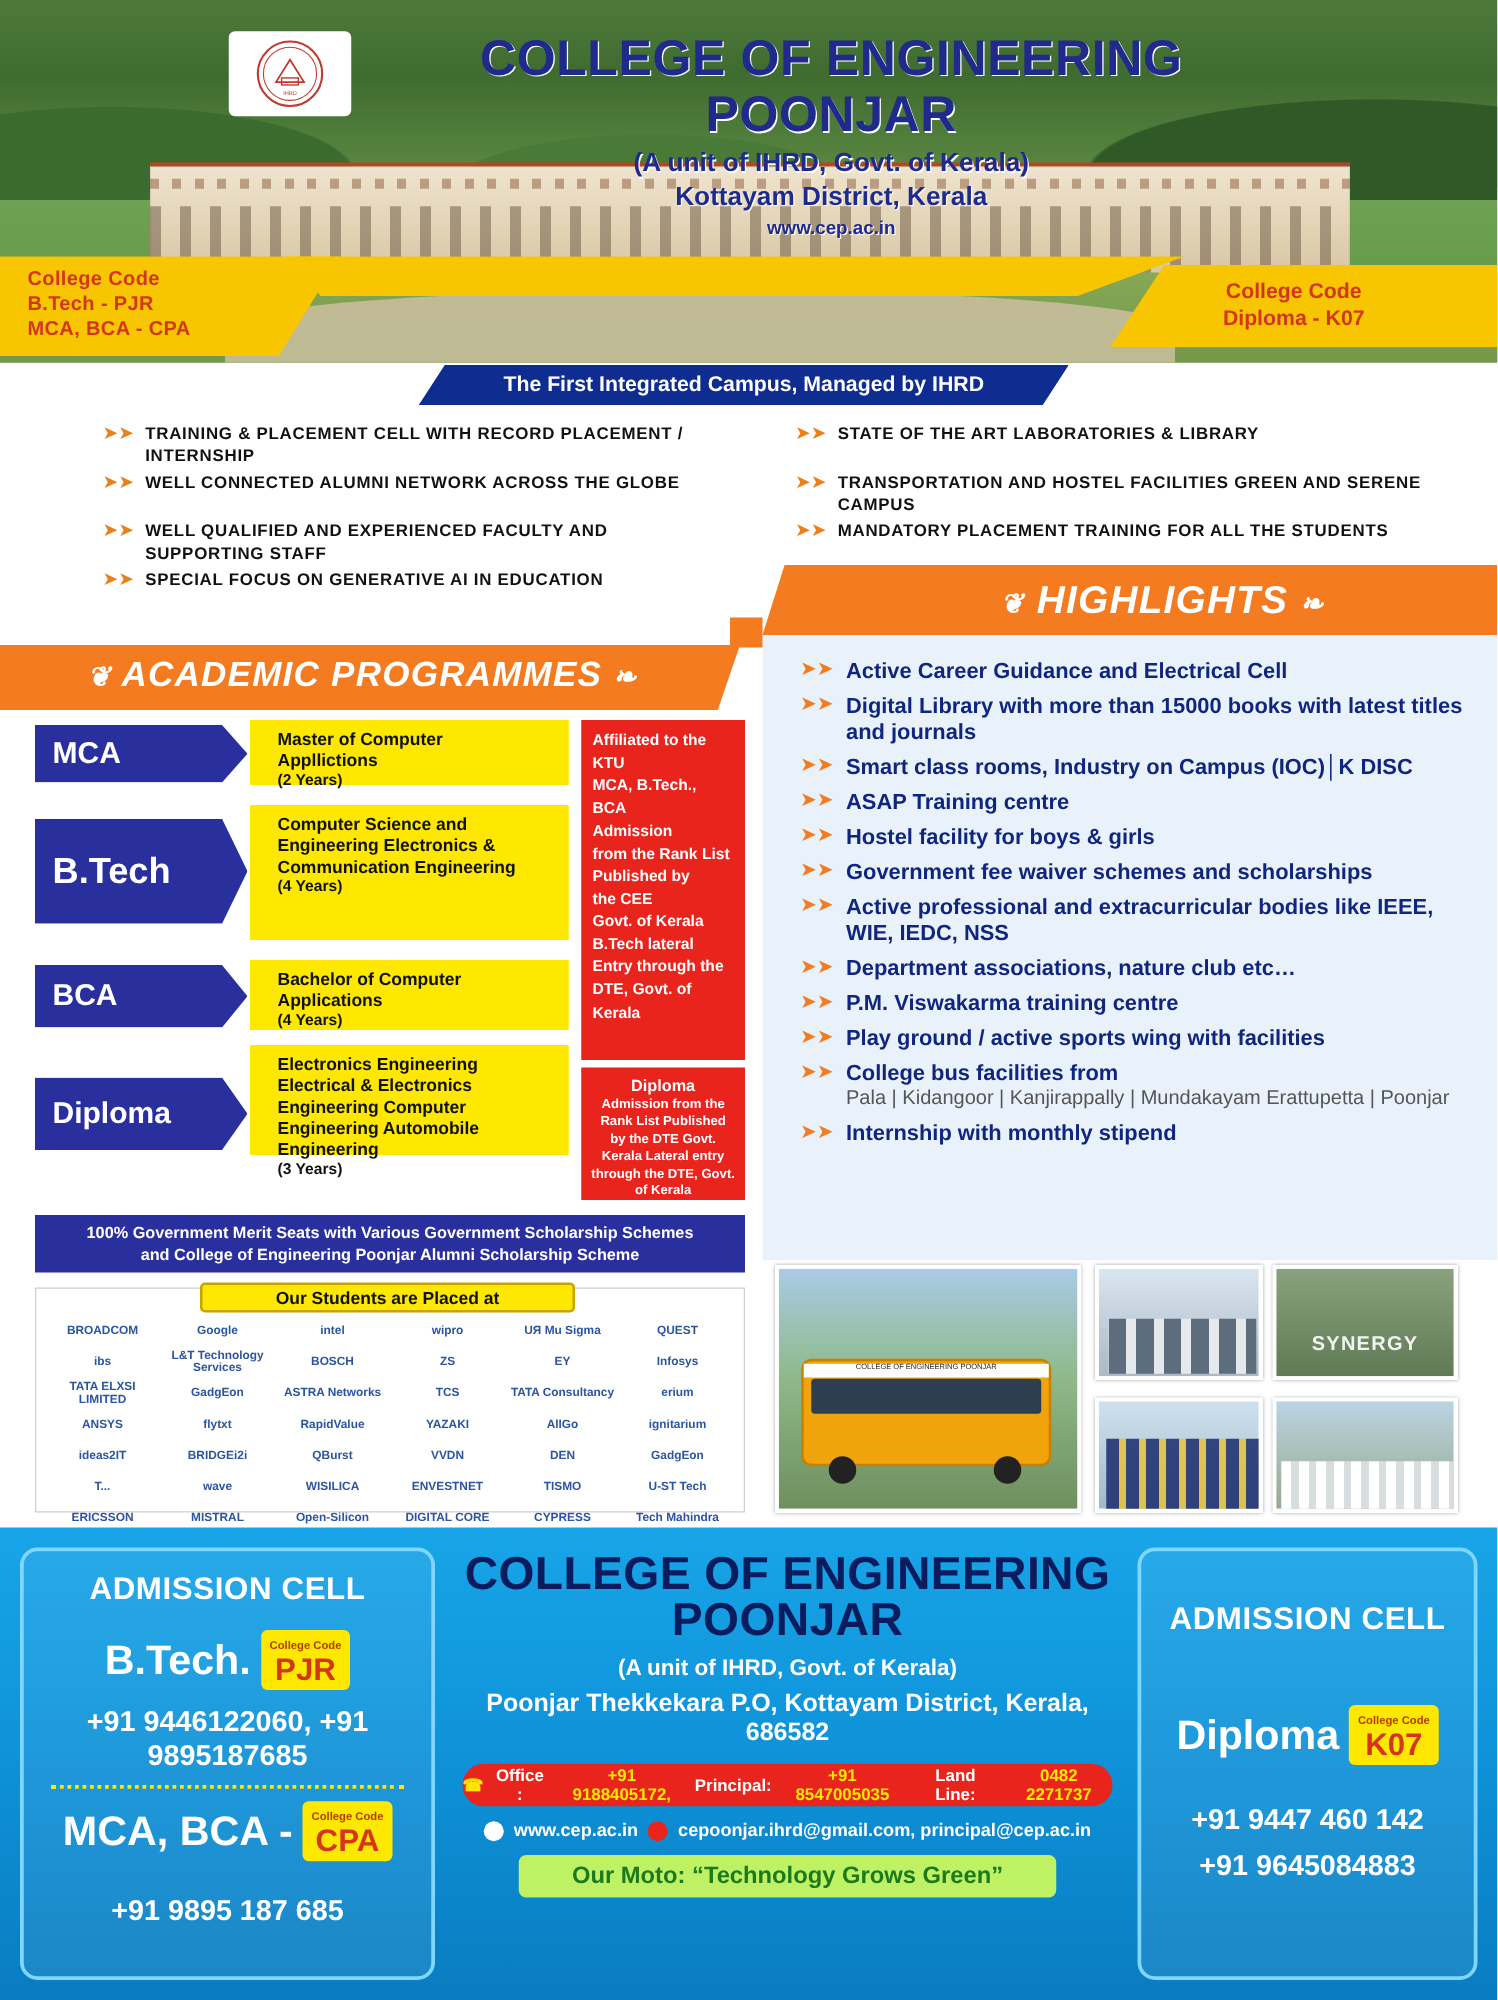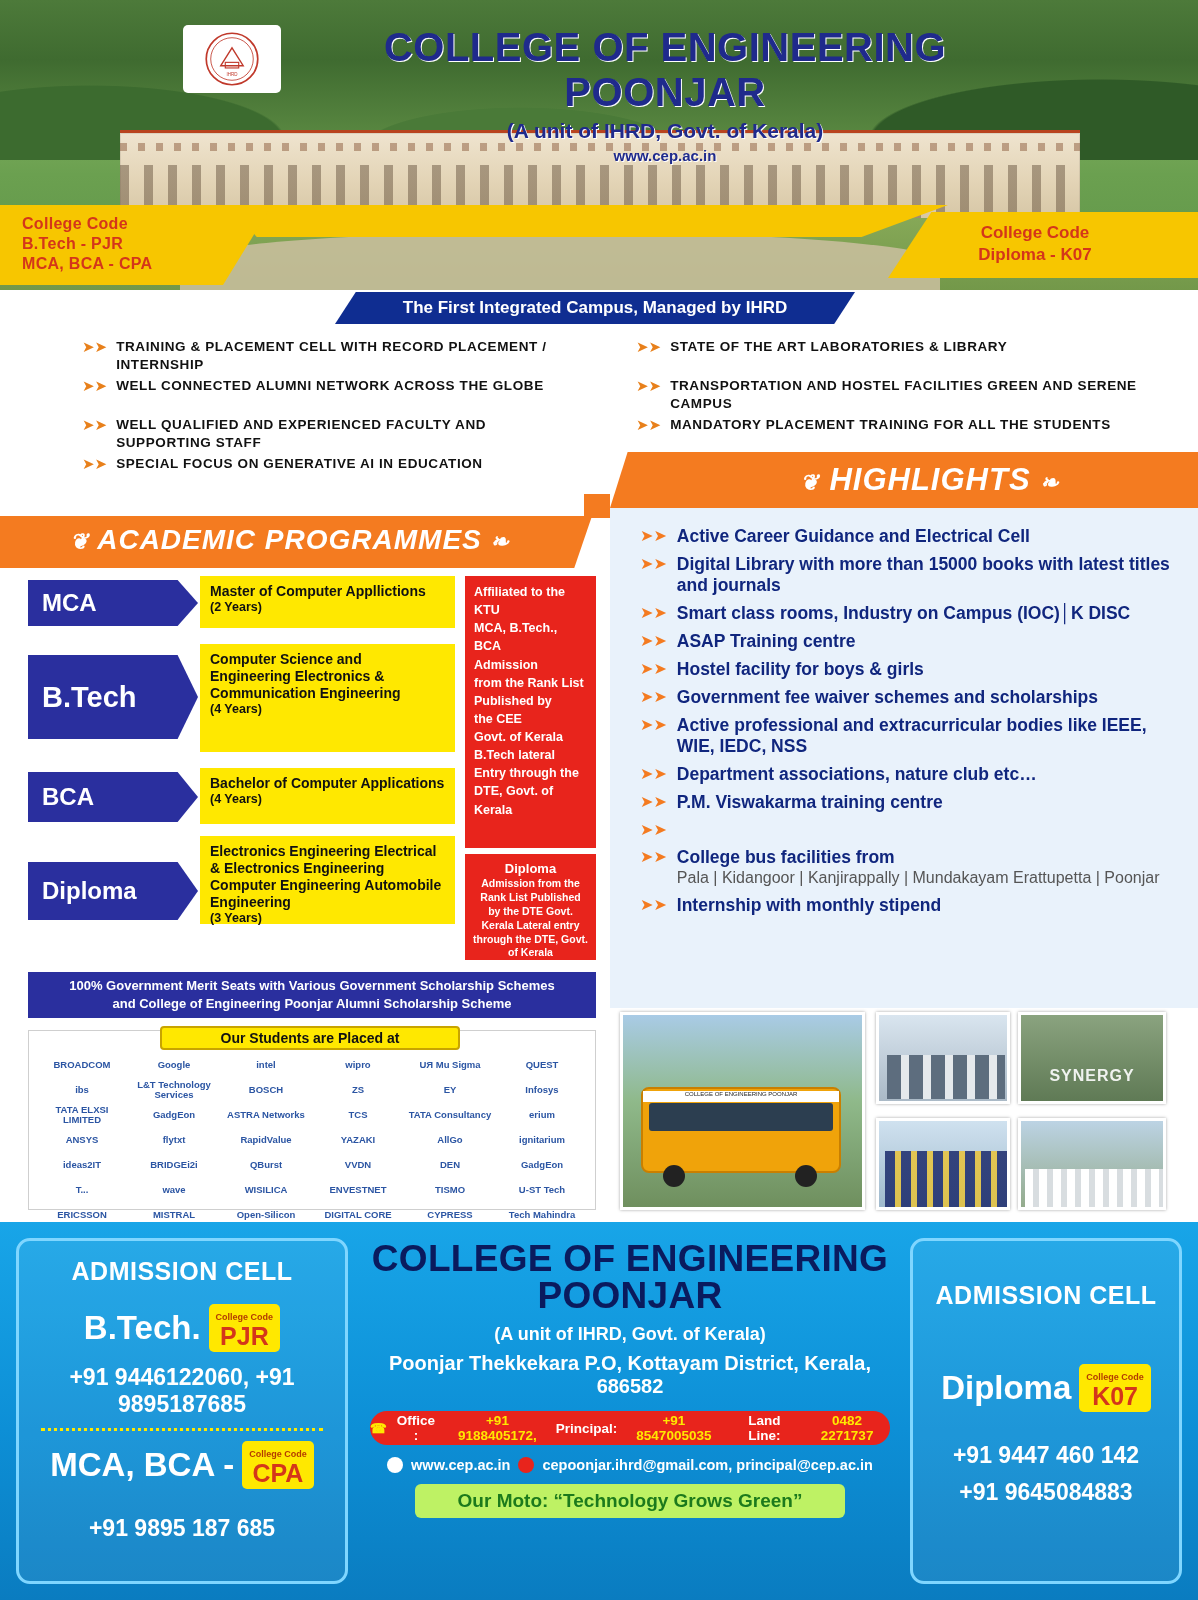--- a/index.html
+++ b/index.html
@@ -144,21 +144,21 @@
     color:#fff; font-size:28px; font-weight:bold; letter-spacing:1px; font-style:italic;
   }
   .ap-notch { position:absolute; left:584px; top:494px; width:26px; height:24px; background:#f47b20; }
   .prog-tag {
     position:absolute; background:#2a2f9e; color:#fff; font-weight:bold;
     display:flex; align-items:center; padding-left:14px;
     clip-path: polygon(0 0, 88% 0, 100% 50%, 88% 100%, 0 100%);
   }
   .prog-body {
     position:absolute; background:#ffe800; color:#111; font-weight:bold;
-    padding:7px 10px; font-size:14px; line-height:1.22;
+    padding:7px 22px; font-size:14px; line-height:1.22;
   }
   .prog-body .small { font-size:12.5px; }
 
   .red-box {
     position:absolute; background:#e8241c; color:#fff; padding:7px 9px;
     font-size:12.5px; font-weight:bold; line-height:1.45;
   }
   .red-box2 {
     position:absolute; background:#e8241c; color:#fff; padding:6px 8px;
     font-size:10.5px; font-weight:bold; line-height:1.32; text-align:center;
@@ -268,20 +268,21 @@
       <circle cx="50" cy="50" r="38" fill="none" stroke="#c0392b" stroke-width="1.5"></circle>
       <path d="M30 62 L50 30 L70 62 Z" fill="none" stroke="#c0392b" stroke-width="2.5"></path>
       <rect x="38" y="56" width="24" height="10" fill="none" stroke="#c0392b" stroke-width="2"></rect>
       <text x="50" y="80" font-size="8" text-anchor="middle" fill="#c0392b">IHRD</text>
     </svg>
   </div>
 
   <div class="hero-titleblock">
     <div class="hero-title">COLLEGE OF ENGINEERING POONJAR</div>
     <div class="hero-sub1">(A unit of IHRD, Govt. of Kerala)</div>
+    <div class="hero-sub2">Kottayam District, Kerala</div>
     <div class="hero-web">www.cep.ac.in</div>
   </div>
 
   <div class="ribbon-left-band"></div>
   <div class="ribbon-left"></div>
   <div class="ribbon-left-text">
     <div>College Code</div>
     <div>B.Tech - PJR</div>
     <div>MCA, BCA - CPA</div>
   </div>
@@ -365,20 +366,21 @@
     <div class="hl-item">
         <span class="arr">➤➤</span>
         <span class="txt">Department associations, nature club etc…</span>
       </div>
     <div class="hl-item">
         <span class="arr">➤➤</span>
         <span class="txt">P.M. Viswakarma training centre</span>
       </div>
     <div class="hl-item">
         <span class="arr">➤➤</span>
+        <span class="txt">Play ground / active sports wing with facilities</span>
       </div>
     <div class="hl-item">
       <span class="arr">➤➤</span>
       <span>
         <span class="txt">College bus facilities from</span>
         <div class="sub">Pala  |  Kidangoor   |  Kanjirappally   |   Mundakayam    Erattupetta   |   Poonjar</div>
       </span>
     </div>
     <div class="hl-item">
         <span class="arr">➤➤</span>

